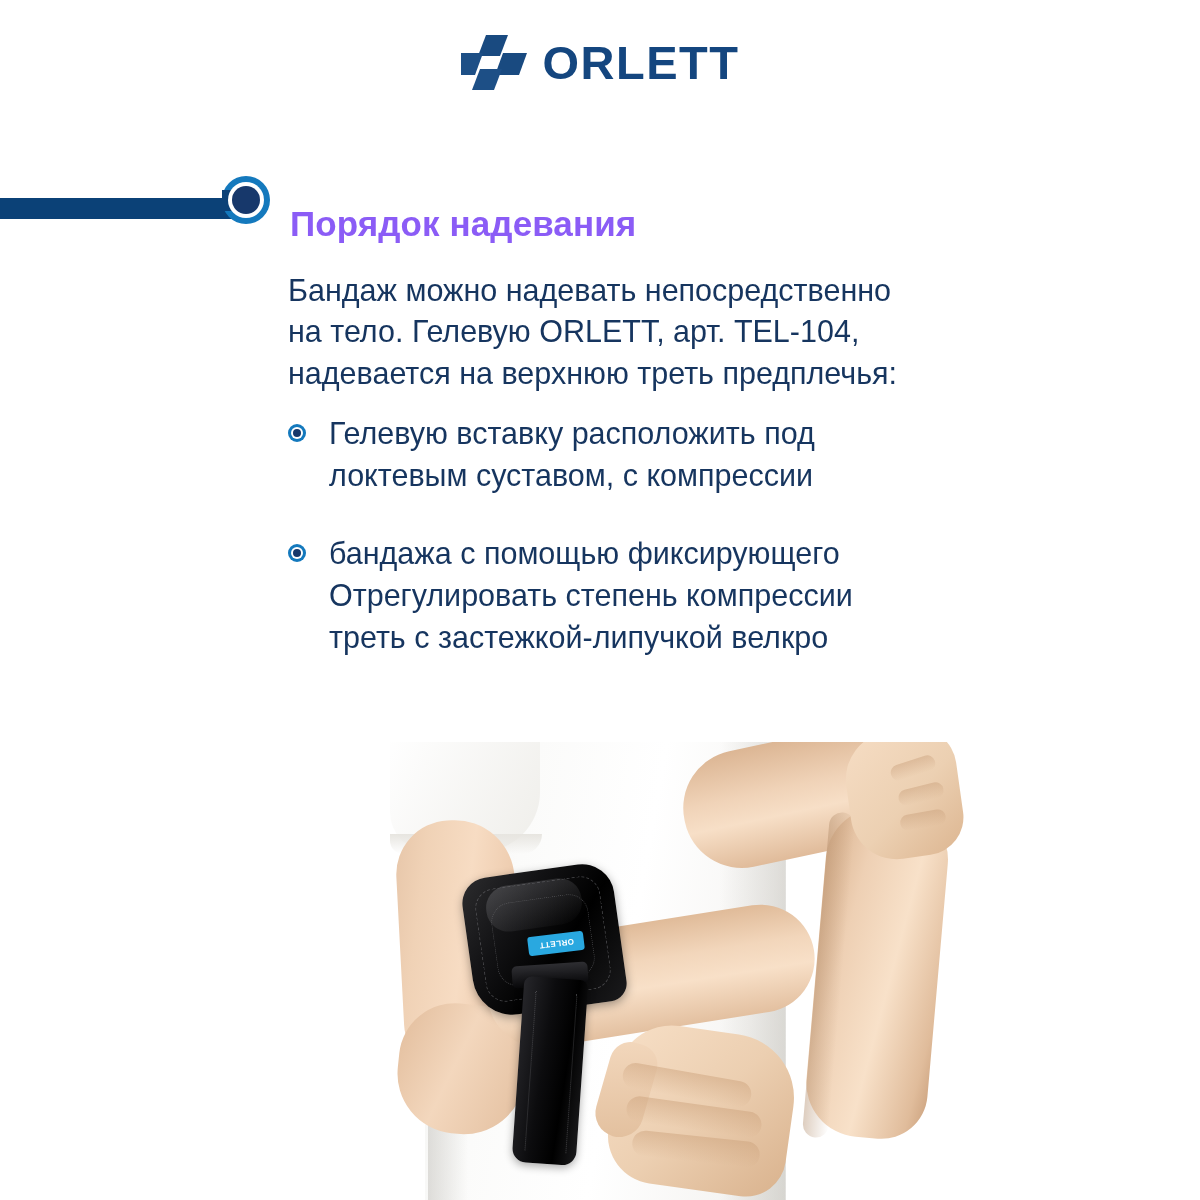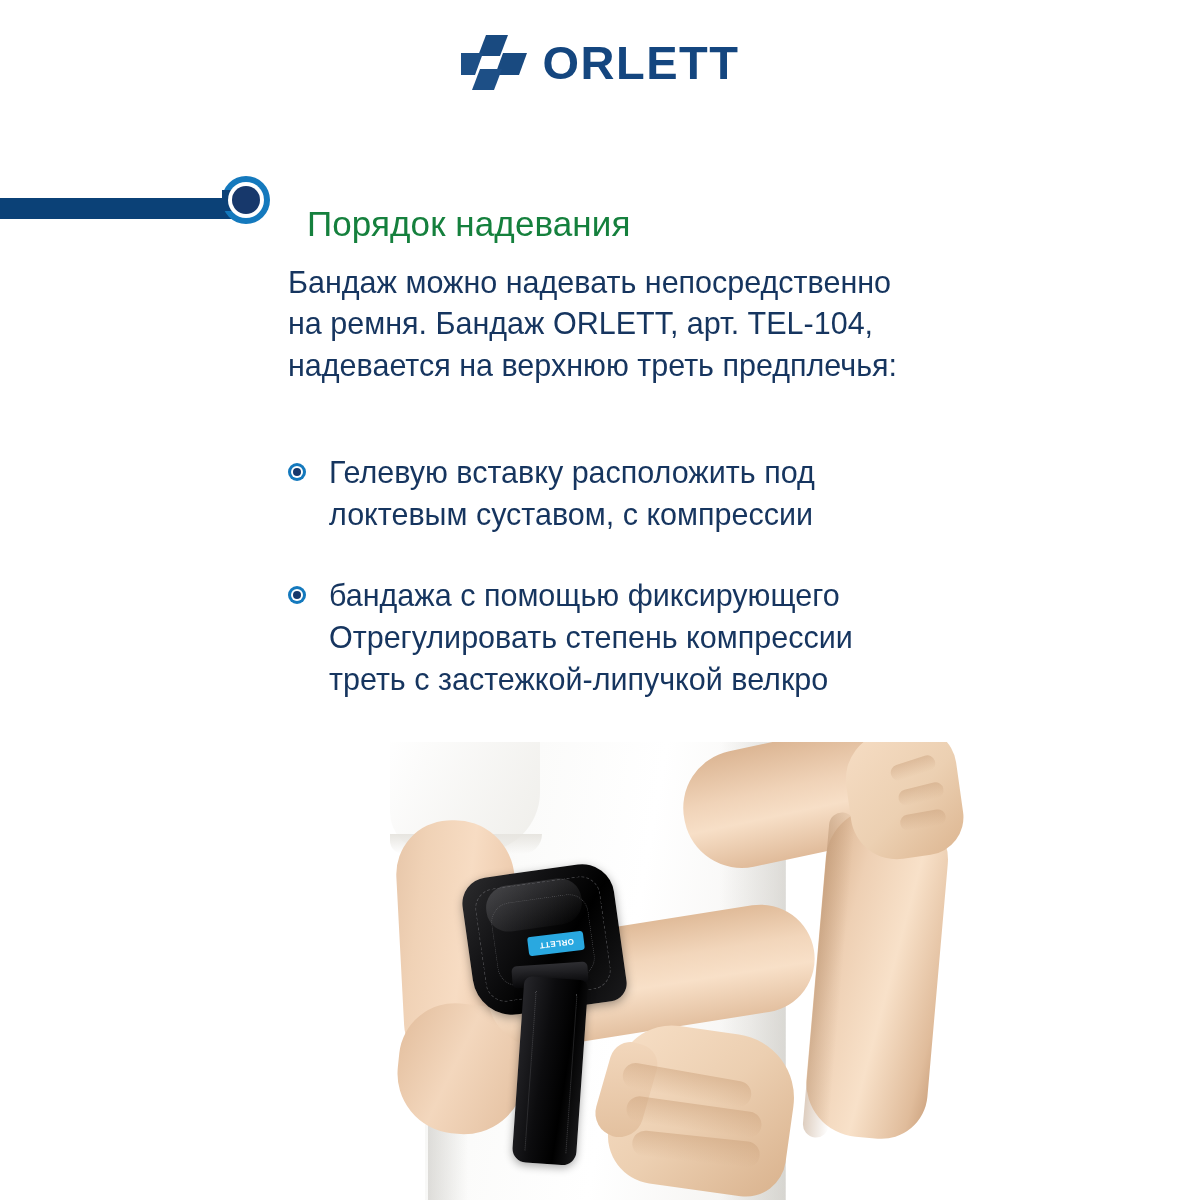--- a/index.html
+++ b/index.html
@@ -45,41 +45,40 @@
   }
   .marker-core{
     position:absolute;left:10px;top:10px;width:28px;height:28px;
     border-radius:50%;background:#17386b;
   }
   .marker-join{
     position:absolute;left:0px;top:14px;width:28px;height:21px;
     background:#0b4177;
   }
   .heading-title{
-    position:absolute;left:307px;top:182px;
-    font-size:35px;font-weight:normal;color:#15803d;
+    position:absolute;left:290px;top:182px;
+    font-size:35px;font-weight:bold;color:#8b5cf6;
     letter-spacing:0.1px;line-height:1.1;white-space:nowrap;
   }
 
   
   .intro{
-    position:absolute;left:288px;top:262px;width:730px;
+    position:absolute;left:288px;top:270px;width:730px;
     font-size:30.5px;line-height:1.36;color:#16355f;
     font-weight:400;
   }
   .intro-line{display:block;white-space:nowrap;}
 
   
   .bullets{
     position:absolute;left:288px;top:412px;width:760px;
   }
   .bullet-item{
     position:relative;display:flex;align-items:flex-start;
     margin-bottom:36px;
-    margin-top:39px;
   }
   .bullet-dot{
     flex:0 0 auto;position:relative;
     width:18px;height:18px;border-radius:50%;
     background:#1479bd;margin-top:12px;margin-right:23px;
   }
   .bullet-dot::after{
     content:"";position:absolute;left:3px;top:3px;
     width:12px;height:12px;border-radius:50%;
     background:#ffffff;
@@ -276,21 +275,21 @@
   </div>
   <span class="marker">
     <span class="marker-join"></span>
     <span class="marker-inner"></span>
     <span class="marker-core"></span>
   </span>
   <h1 class="heading-title">Порядок надевания</h1>
 
   <div class="intro">
     <span class="intro-line">Бандаж можно надевать непосредственно</span>
-    <span class="intro-line">на ремня. Бандаж ORLETT, арт. TEL-104,</span>
+    <span class="intro-line">на тело. Гелевую ORLETT, арт. TEL-104,</span>
     <span class="intro-line">надевается на верхнюю треть предплечья:</span>
   </div>
 
   <div class="bullets">
 
     <div class="bullet-item">
       <span class="bullet-dot"></span>
       <div class="bullet-text">
         <span>Гелевую вставку расположить под</span>
         <span>локтевым суставом, с компрессии</span>

